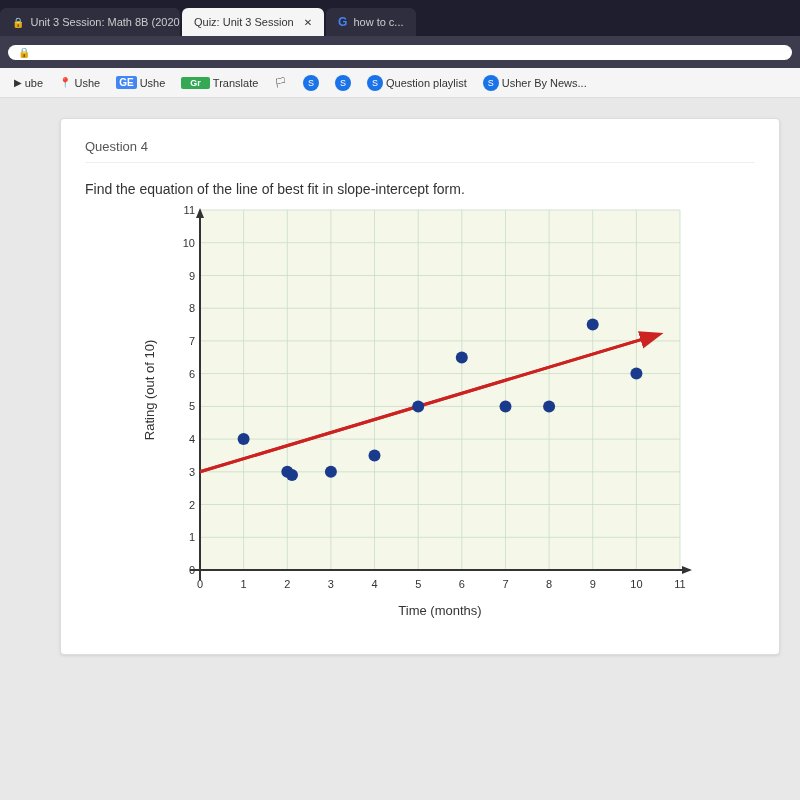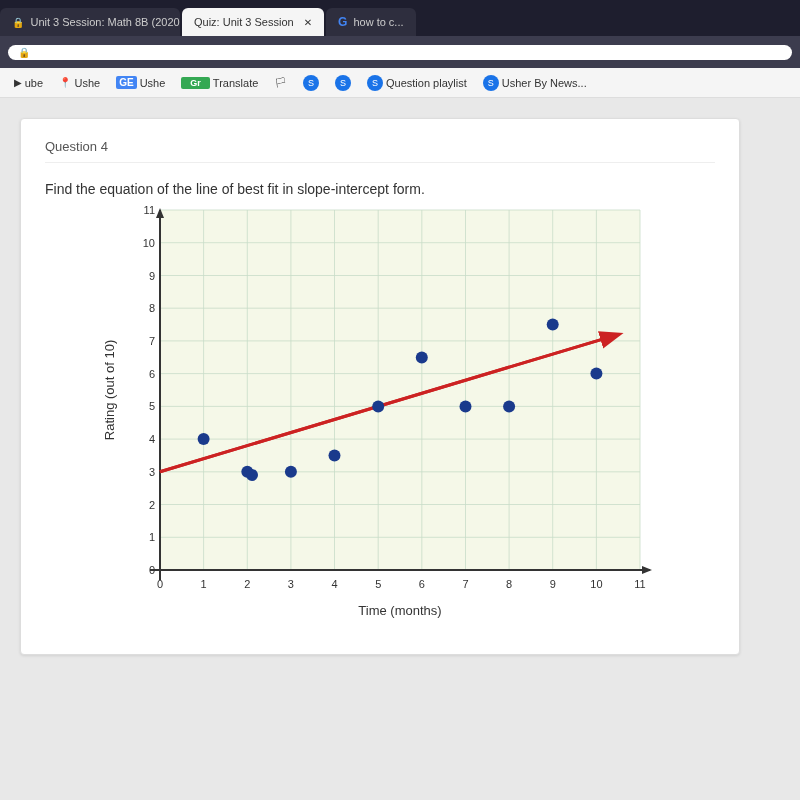--- a/index.html
+++ b/index.html
@@ -122,21 +122,21 @@
       font-size: 10px;
     }
 
     
     .content-area {
       background: #e8e8e8;
       width: 100%;
       height: calc(800px - 98px);
       display: flex;
       flex-direction: column;
-      align-items: flex-start;
+      align-items: flex-end;
       padding: 20px;
     }
 
     .quiz-card {
       background: #fff;
       border: 1px solid #ddd;
       border-radius: 4px;
       width: 720px;
       padding: 20px 24px 24px 24px;
       box-shadow: 0 1px 3px rgba(0,0,0,0.1);

